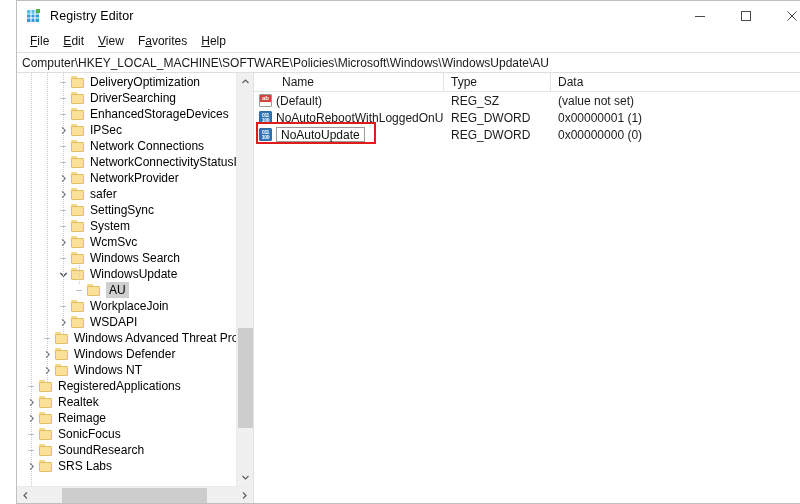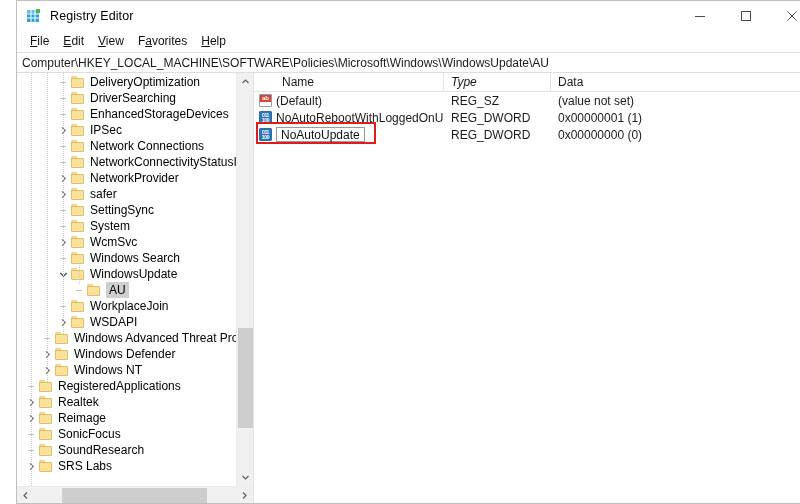--- a/index.html
+++ b/index.html
@@ -275,21 +275,21 @@
   }
   .col {
     display: flex;
     align-items: center;
     padding-left: 7px;
     border-right: 1px solid #e3e3e3;
     box-sizing: border-box;
     white-space: nowrap;
   }
   .col.c-name { width: 190px; padding-left: 28px; }
-  .col.c-type { width: 107px; font-style: italic; }
+  .col.c-type { width: 107px; }
   .col.c-data { flex: 1; border-right: none; }
 
   .val-row {
     height: 17px;
     display: flex;
     align-items: center;
     font-size: 12px;
     color: #1a1a1a;
     position: relative;
   }

